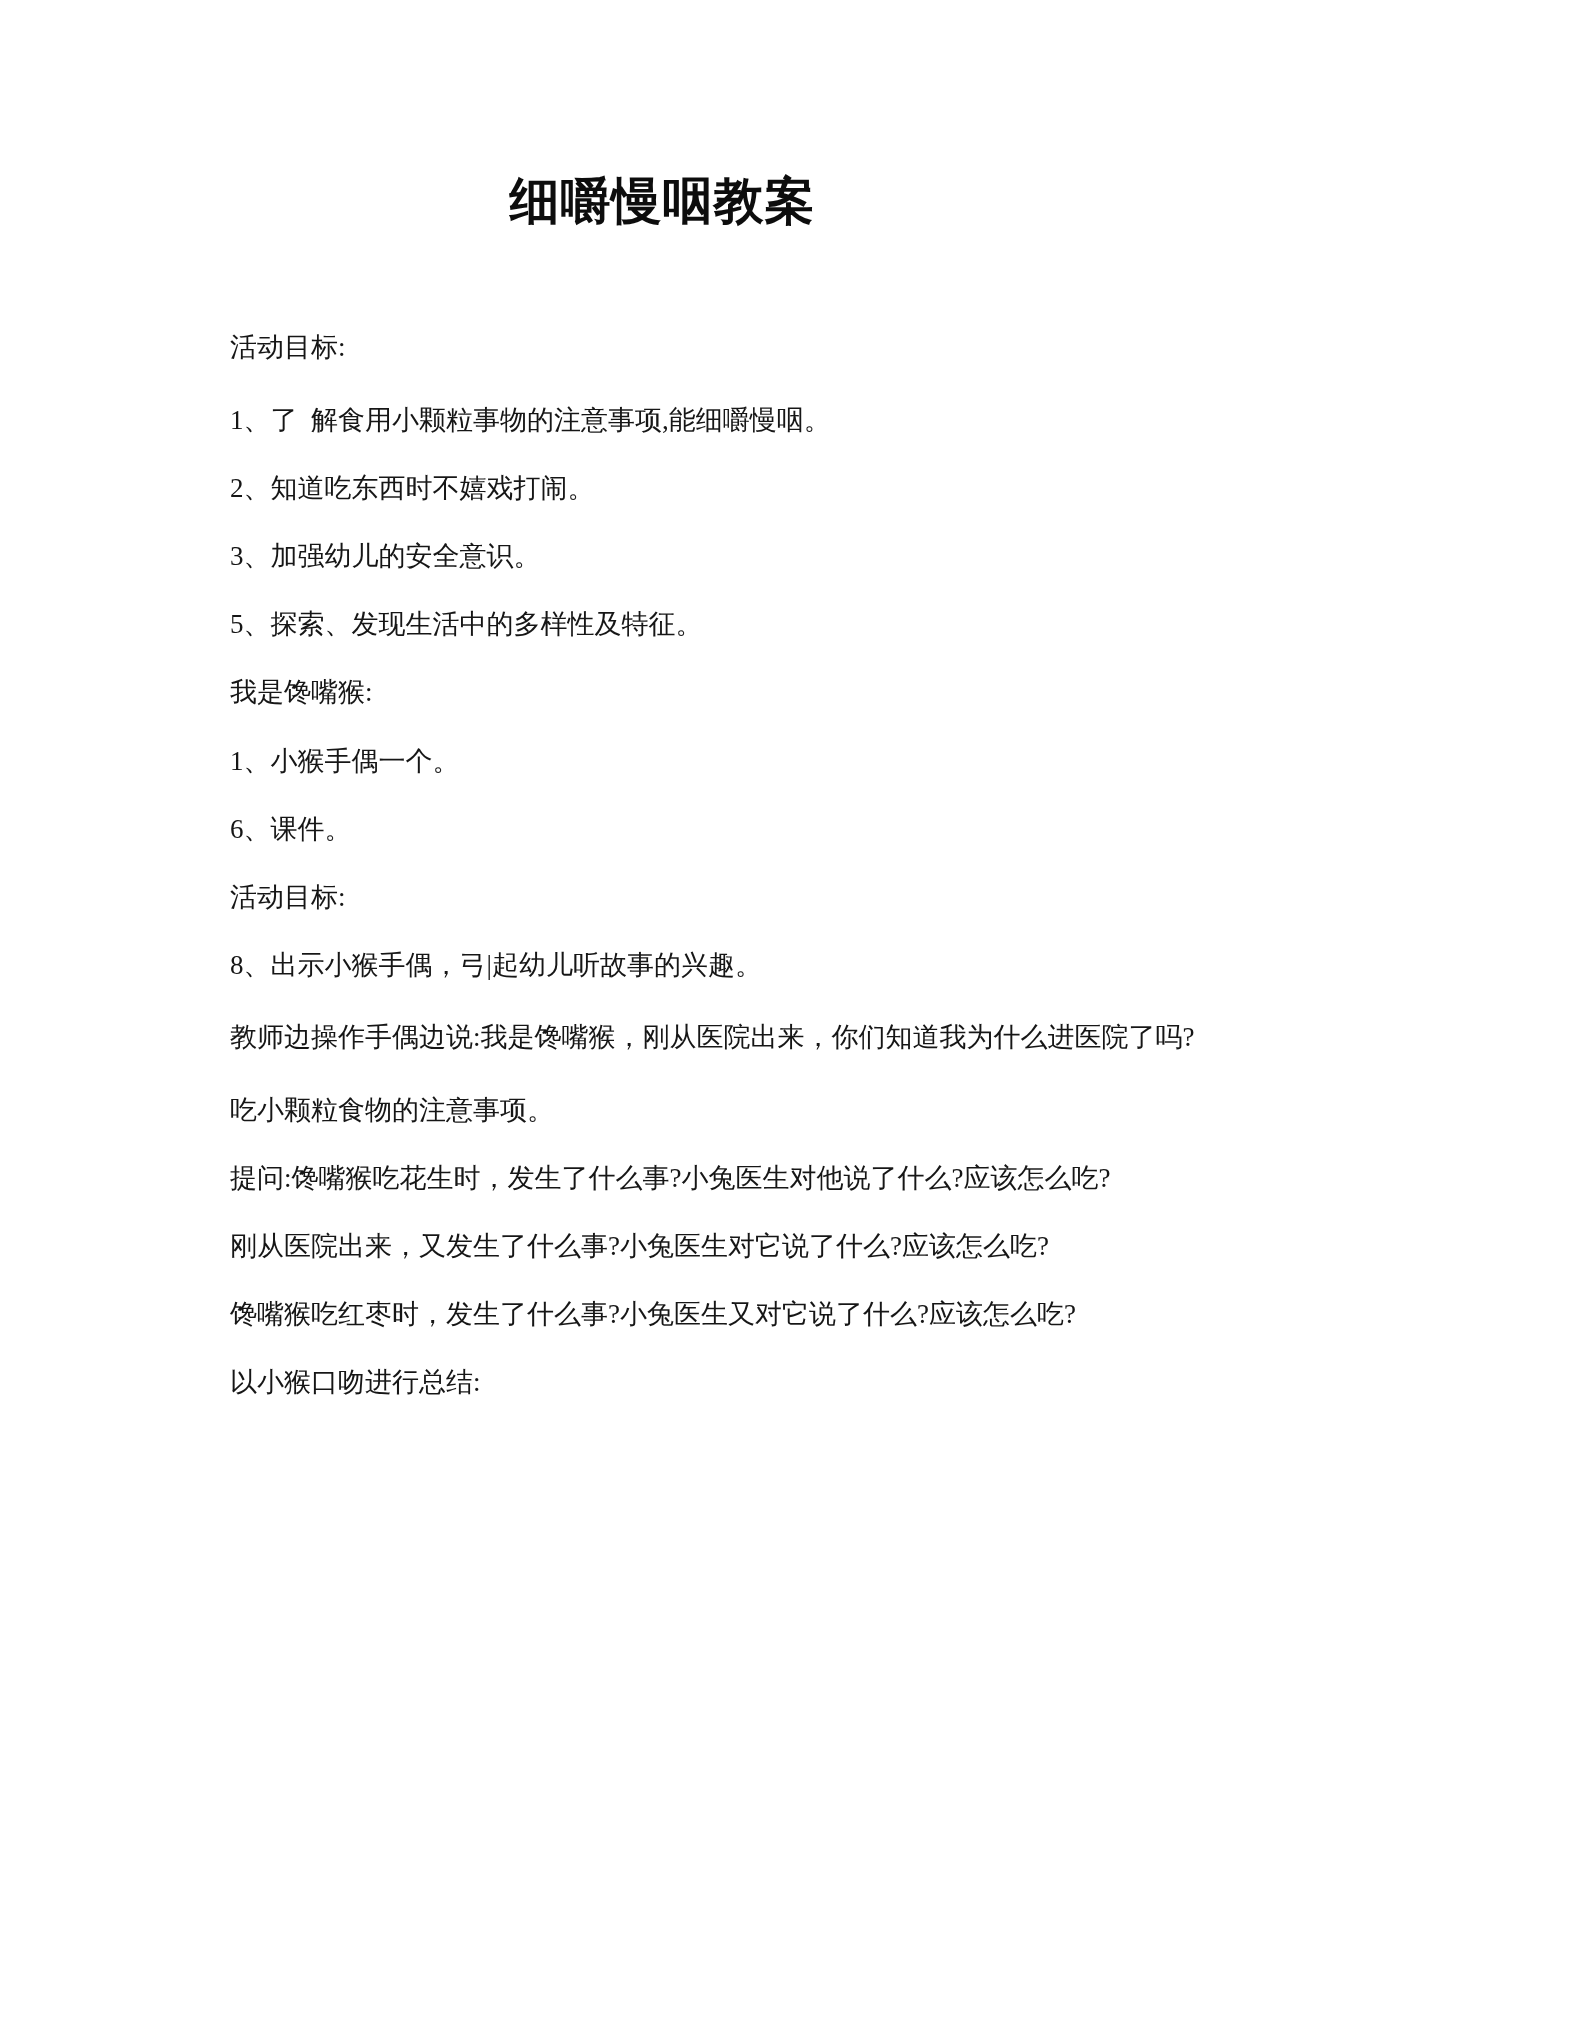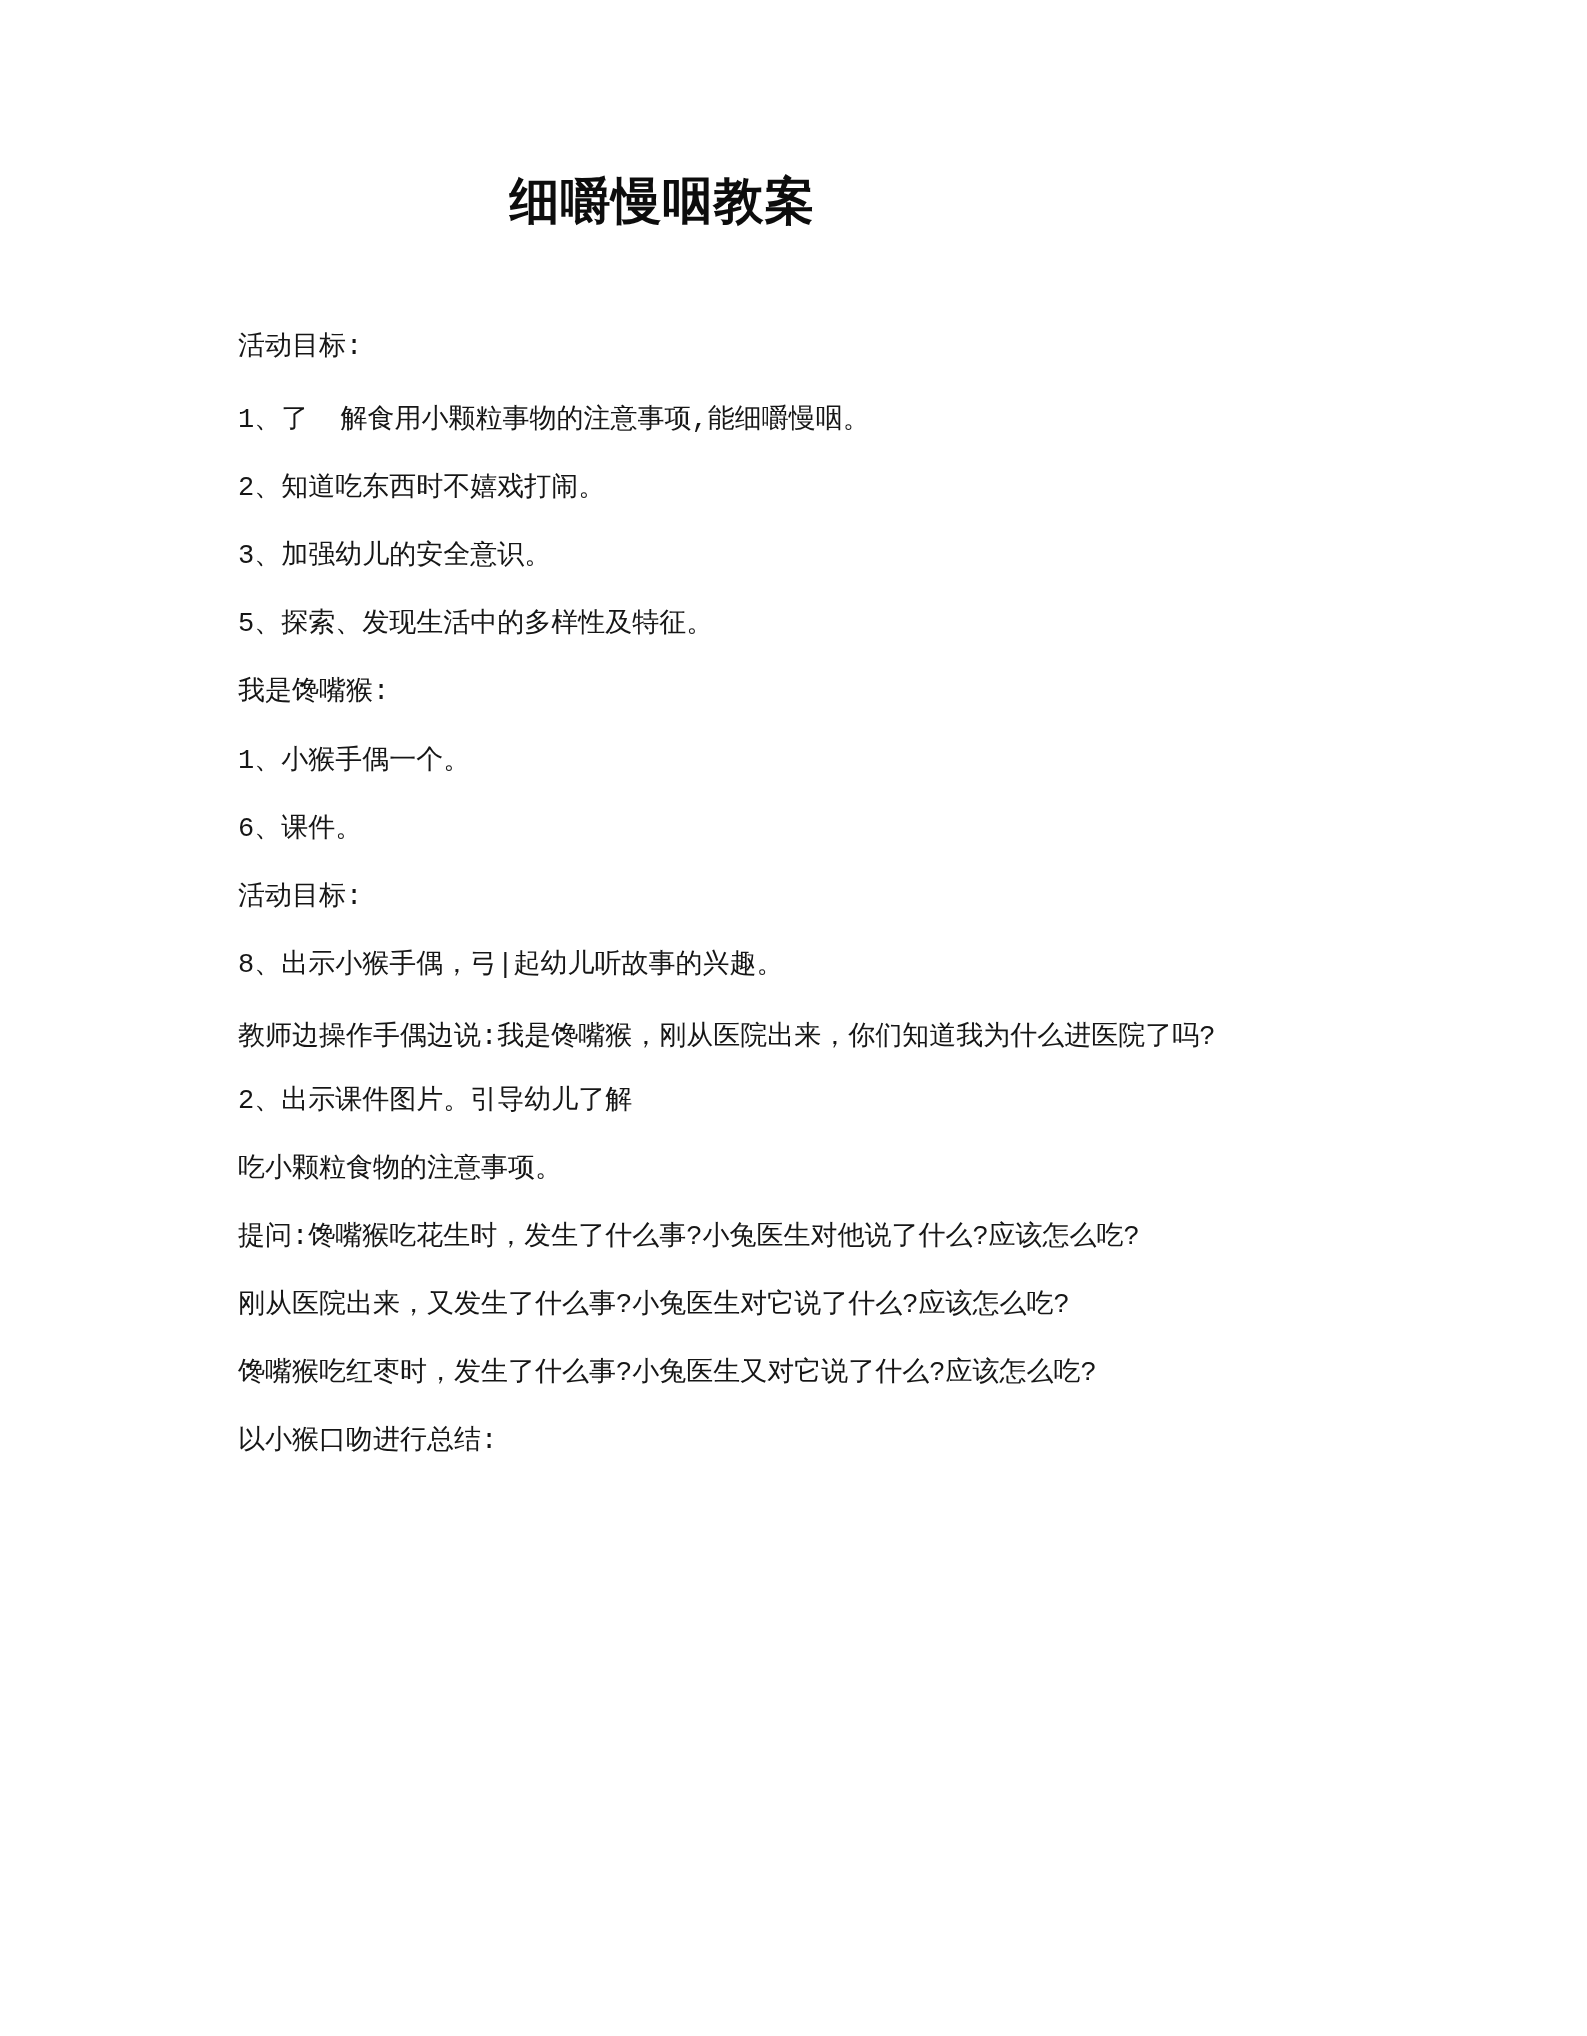--- a/index.html
+++ b/index.html
@@ -36,25 +36,25 @@
 
   
   .body-block {
     position: absolute;
     top: 330px;
     left: 226px;
     width: 1180px;
   }
 
   .para {
-    font-family: Liberation Mono, monospace;
+    font-family: Liberation Serif, serif;
     font-size: 27px;
     line-height: 1.30;
     color: #161616;
-    margin: 12px;
+    margin: 4px;
     white-space: pre-wrap;
     word-break: break-all;
   }
 
   
   .gap-lg   { margin-top: 38px; }
   .gap-md   { margin-top: 33px; }
   .gap-sm   { margin-top: 24px; }
   .gap-none { margin-top: 0; }
 
@@ -87,21 +87,20 @@
     <p class="para gap-md">1、小猴手偶一个。</p>
 
     <p class="para gap-md">6、课件。</p>
 
     <p class="para gap-md">活动目标:</p>
 
     <p class="para gap-md">8、出示小猴手偶，弓|起幼儿听故事的兴趣。</p>
 
     <p class="para gap-md wrapline">教师边操作手偶边说:我是馋嘴猴，刚从医院出来，你们知道我为什么进医院了吗?</p>
 
-    <p class="para gap-sm">2、出示课件图片。引导幼儿了解</p>
 
     <p class="para gap-md">吃小颗粒食物的注意事项。</p>
 
     <p class="para gap-md">提问:馋嘴猴吃花生时，发生了什么事?小兔医生对他说了什么?应该怎么吃?</p>
 
     <p class="para gap-md">刚从医院出来，又发生了什么事?小兔医生对它说了什么?应该怎么吃?</p>
 
     <p class="para gap-md">馋嘴猴吃红枣时，发生了什么事?小兔医生又对它说了什么?应该怎么吃?</p>
 
     <p class="para gap-md">以小猴口吻进行总结:</p>

